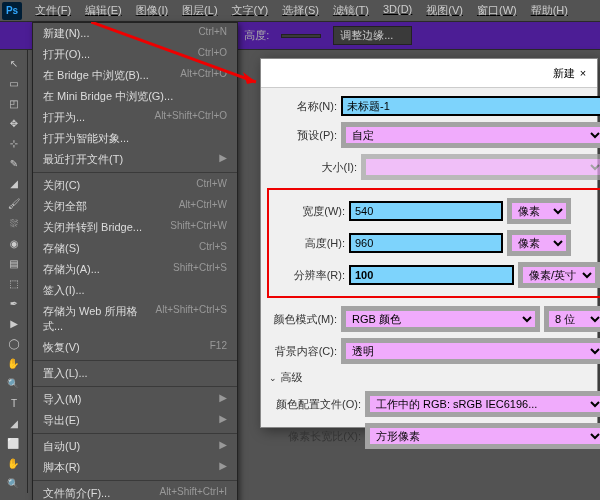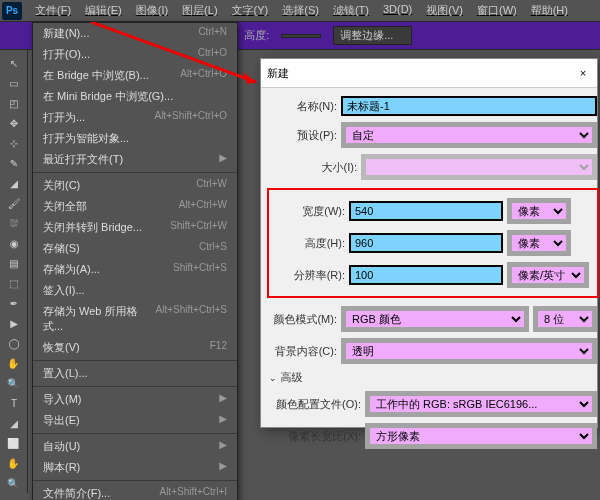--- a/index.html
+++ b/index.html
@@ -9,21 +9,21 @@
 .top-menu-item{color:#ccc;padding:0 7px;cursor:pointer}
 .opt-bar{height:28px;background:#4c1d95;display:flex;align-items:center;padding-left:36px;color:#aaa;gap:12px;border-bottom:1px solid #2a2a2a}
 .opt-sel{background:#3a3a3a;border:1px solid #222;color:#ccc;padding:1px 18px 1px 6px;min-width:70px}
 .tools{position:absolute;left:0;top:50px;width:28px;background:#535353;border-right:1px solid #2a2a2a;display:flex;flex-direction:column;gap:1px;padding-top:4px}
 .tool{width:24px;height:19px;margin:0 2px;display:flex;align-items:center;justify-content:center;color:#ccc;font-size:10px;cursor:pointer}
 .file-menu{position:absolute;left:32px;top:22px;width:206px;background:#535353;border:1px solid #222;box-shadow:2px 2px 6px rgba(0,0,0,.5);z-index:5}
 .menu-item{display:flex;justify-content:space-between;padding:3px 10px;color:#ddd;cursor:pointer}
 .menu-sep{height:1px;background:#3a3a3a;margin:2px 0}
 .menu-sc{color:#999;font-size:10px}
 .dialog{position:absolute;left:260px;top:58px;width:338px;height:370px;background:#f0f0f0;border:1px solid #888;box-shadow:3px 3px 12px rgba(0,0,0,.4);z-index:10}
-.dlg-title{background:#fff;height:22px;display:flex;align-items:center;padding:14px 6px;border-bottom:1px solid #ccc;justify-content:space-between}
+.dlg-title{background:#fff;height:22px;display:flex;align-items:center;padding:14px 6px;border-bottom:1px solid #ccc;justify-content:flex-end}
 .dlg-close{width:16px;height:16px;display:flex;align-items:center;justify-content:center;cursor:pointer}
 .dlg-body{padding:8px;display:flex;gap:6px}
 .dlg-left{flex:1}
 .dlg-right{width:80px;display:flex;flex-direction:column;gap:4px}
 .dlg-btn{background:#f8f8f8;border:1px solid #888;padding:3px 0;text-align:center;cursor:pointer}
 .dlg-btn.primary{border:2px solid #0078d7}
 .dlg-btn.dis{color:#999;border-color:#bbb}
 .row{display:flex;align-items:center;gap:4px;margin-bottom:6px}
 .row label{width:68px;text-align:right;color:#333}
 .txt-inp{flex:1;border:2px solid #000000;padding:2px 4px;background:#7dd3fc}
@@ -214,21 +214,21 @@
           <input class="txt-inp" style="flex: 0 0 54px;" value="540">
           <select class="sel"><option>像素</option></select>
         </div>
         <div class="row">
           <label>高度(H):</label>
           <input class="txt-inp" style="flex: 0 0 54px;" value="960">
           <select class="sel"><option>像素</option></select>
         </div>
         <div class="row" style="margin-bottom:0">
           <label>分辨率(R):</label>
-          <input class="txt-inp" style="flex: 0 0 54px;" value="100">
+          <input class="txt-inp" style="flex: 0 0 54px; font-weight: bold;" value="100">
           <select class="sel"><option>像素/英寸</option></select>
         </div>
       </div>
       <div class="row">
         <label>颜色模式(M):</label>
         <select class="sel" style="flex:1"><option>RGB 颜色</option></select>
         <select class="sel"><option>8 位</option></select>
       </div>
       <div class="row">
         <label>背景内容(C):</label>

